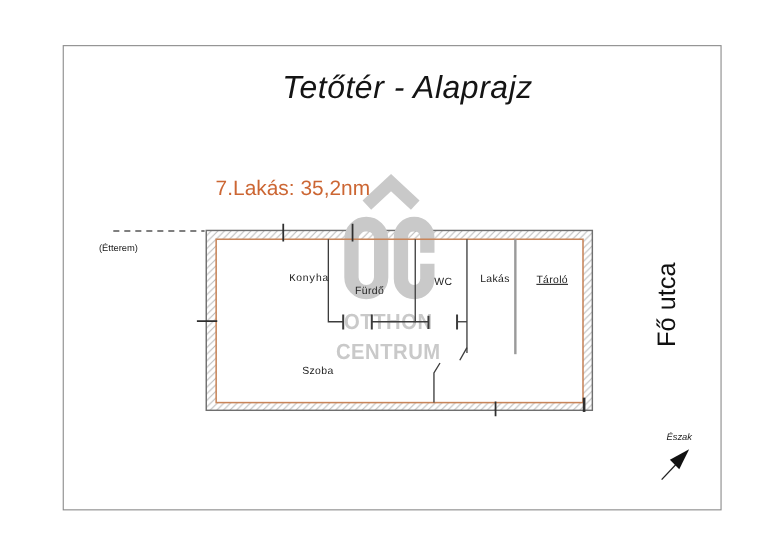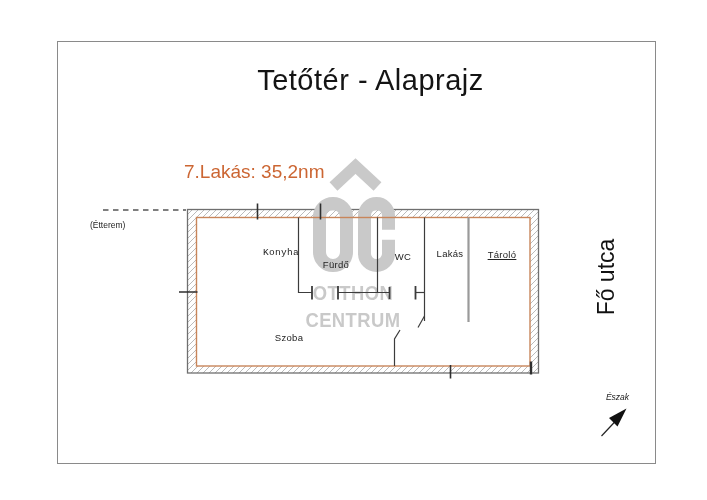--- a/index.html
+++ b/index.html
@@ -1,22 +1,22 @@
 <!DOCTYPE html>
 <html><head>
 <meta charset="utf-8">
 <style>
   html,body{margin:0;padding:0;background:#fff;}
   body{width:707px;height:500px;position:relative;font-family:"Liberation Sans",sans-serif;overflow:hidden;}
   .canvas{position:absolute;left:0;top:0;width:707px;height:500px;background:#fff;}
   .page-frame{position:absolute;left:57px;top:41px;width:597px;height:421px;border:1px solid #8a8a8a;background:#fff;}
   .layer{position:absolute;left:0;top:0;width:707px;height:500px;pointer-events:none;}
   .title{position:absolute;left:57px;top:64px;width:597px;text-align:center;text-indent:30px;
-         font-size:29px;color:#141414;letter-spacing:0.5px;}
-  .apartment-label{position:absolute;left:184px;top:161px;font-size:19px;color:#cc6633;}
+         font-size:29px;color:#141414;letter-spacing:0.5px;font-style:italic;}
+  .apartment-label{position:absolute;left:196px;top:161px;font-size:19px;color:#cc6633;}
   .room-label{position:absolute;font-size:9.5px;color:#222;width:70px;text-align:center;letter-spacing:0.3px;line-height:11px;}
   .rl-konyha{left:246px;top:247px;font-family:Liberation Mono, monospace;}
   .rl-furdo{left:301px;top:247px;margin-top:12px;}
   .rl-wc{left:368px;top:251px;}
   .rl-lepcso{left:415px;top:248px;}
   .rl-tarolo{left:467px;top:249px;text-decoration:underline;}
   .rl-szoba{left:254px;top:332px;}
   .neighbor-label{position:absolute;left:90px;top:220px;font-size:8.5px;color:#222;}
   .street-label{position:absolute;left:561px;top:264px;width:90px;height:26px;text-align:center;
                 font-size:23px;color:#111;transform:rotate(-90deg);}

